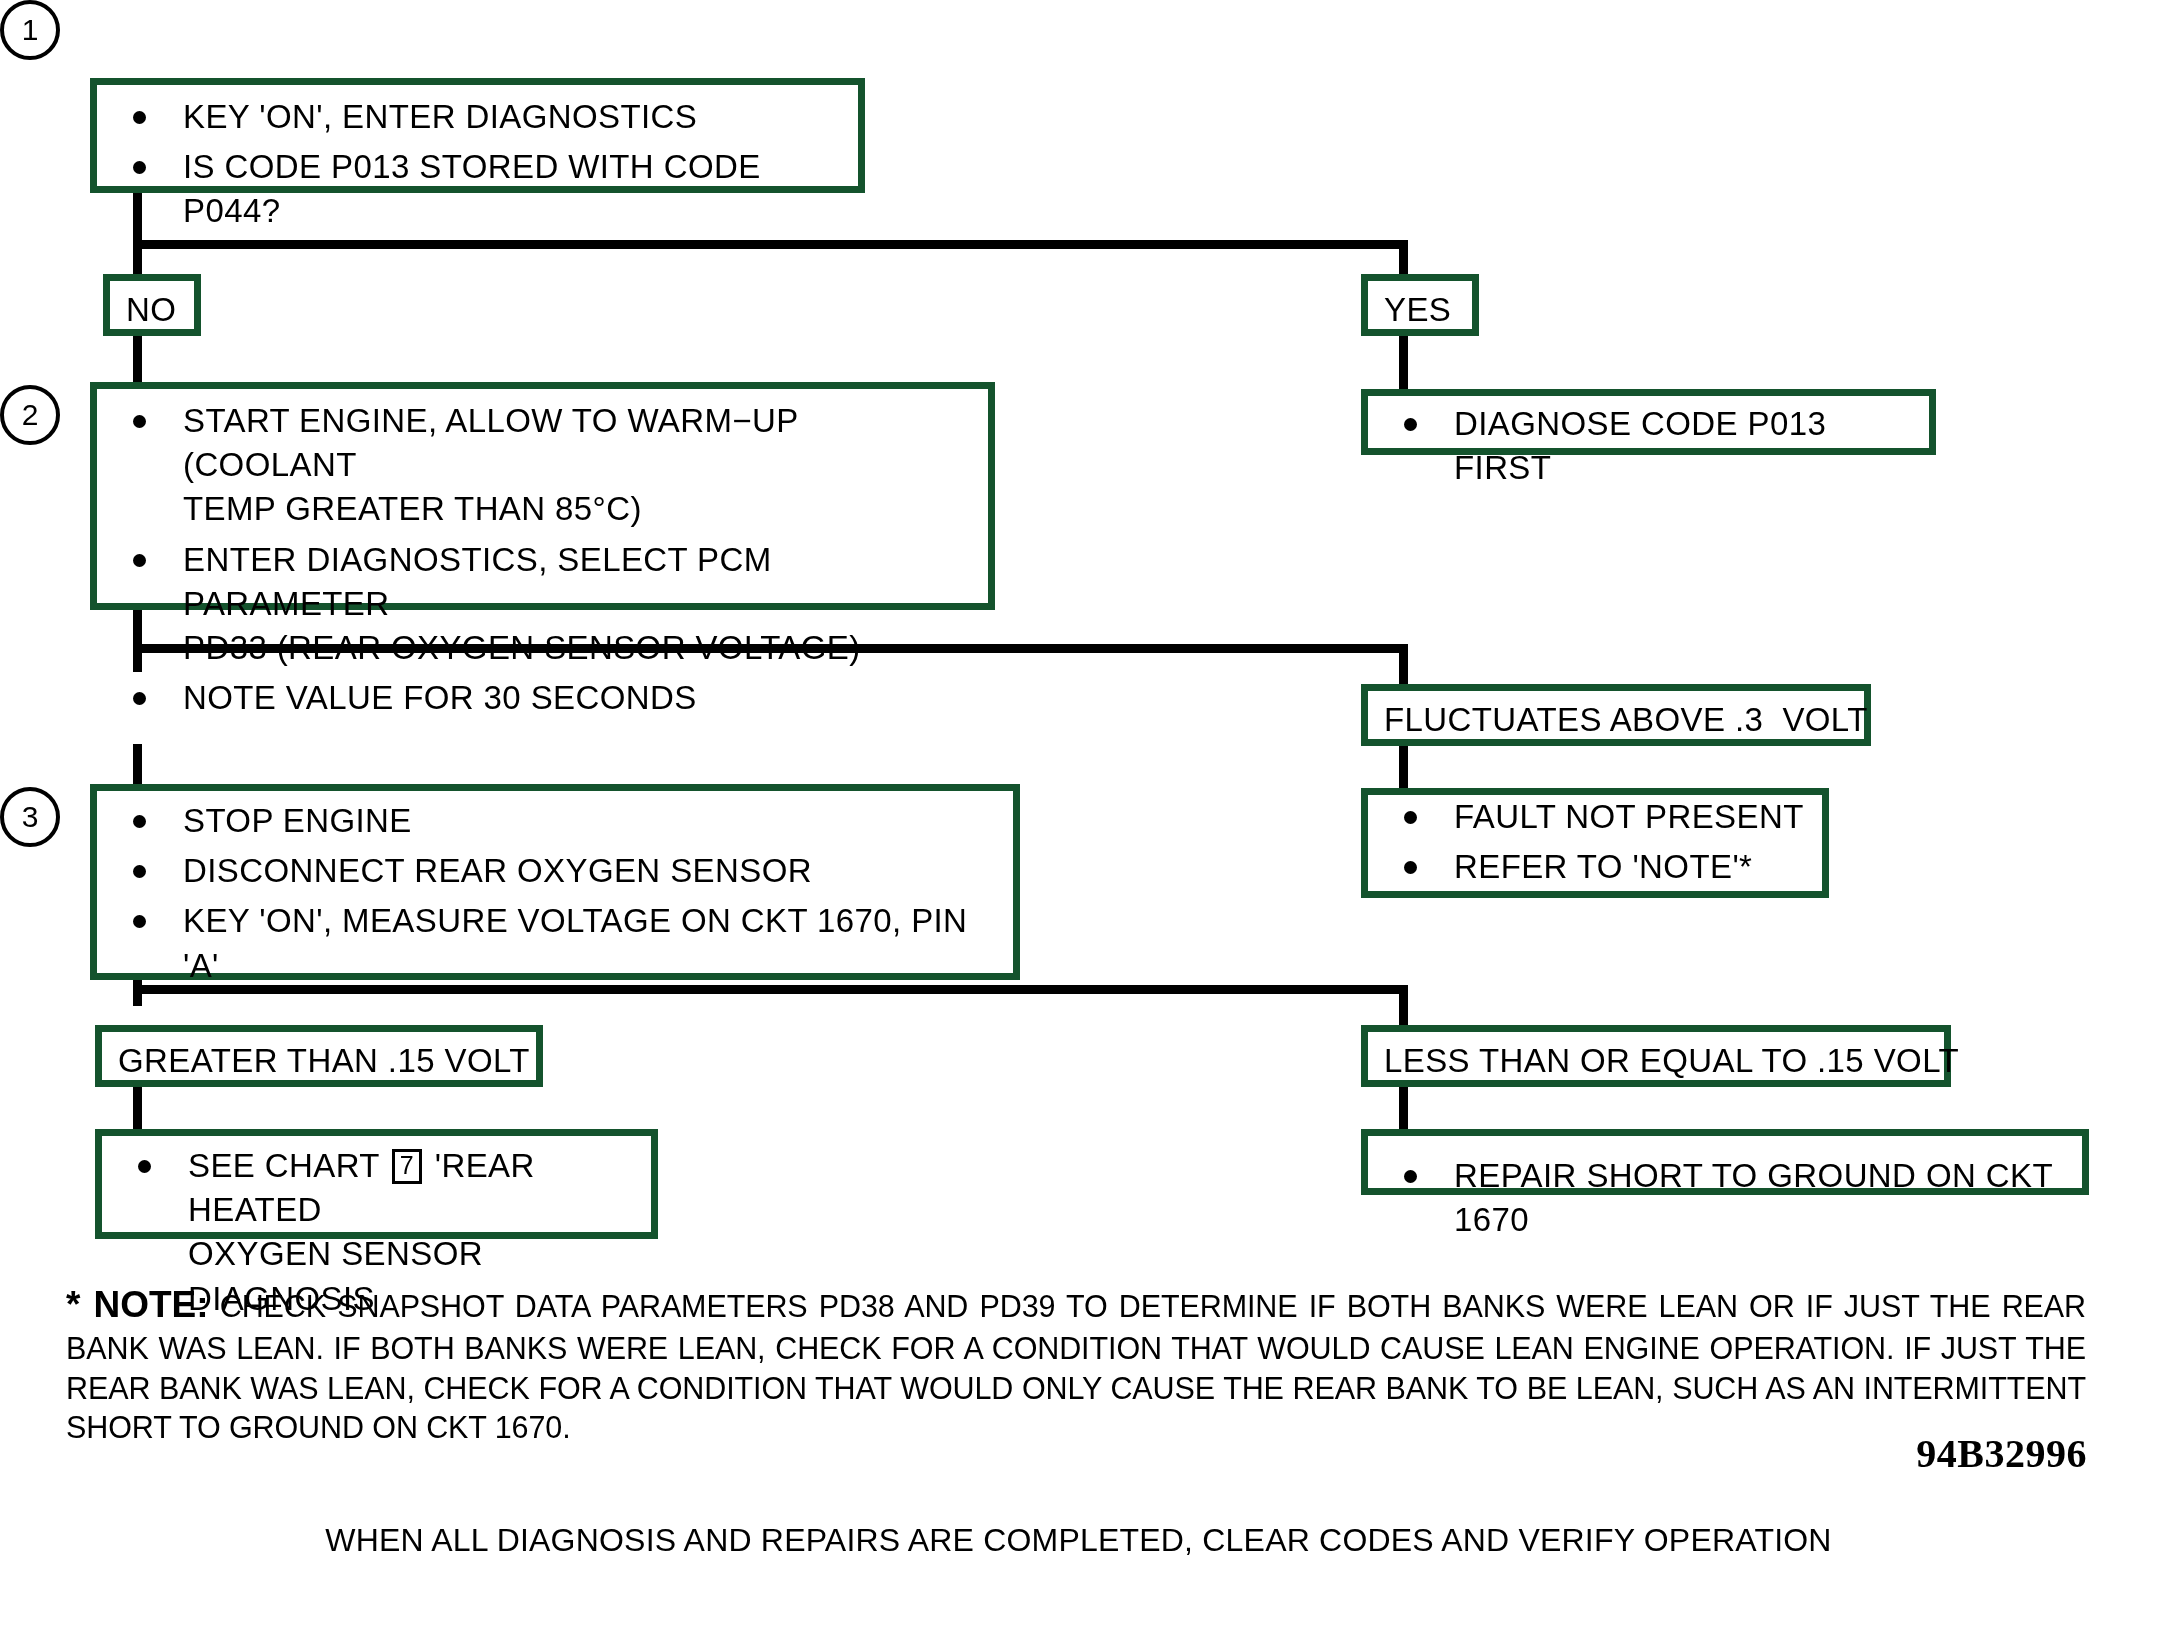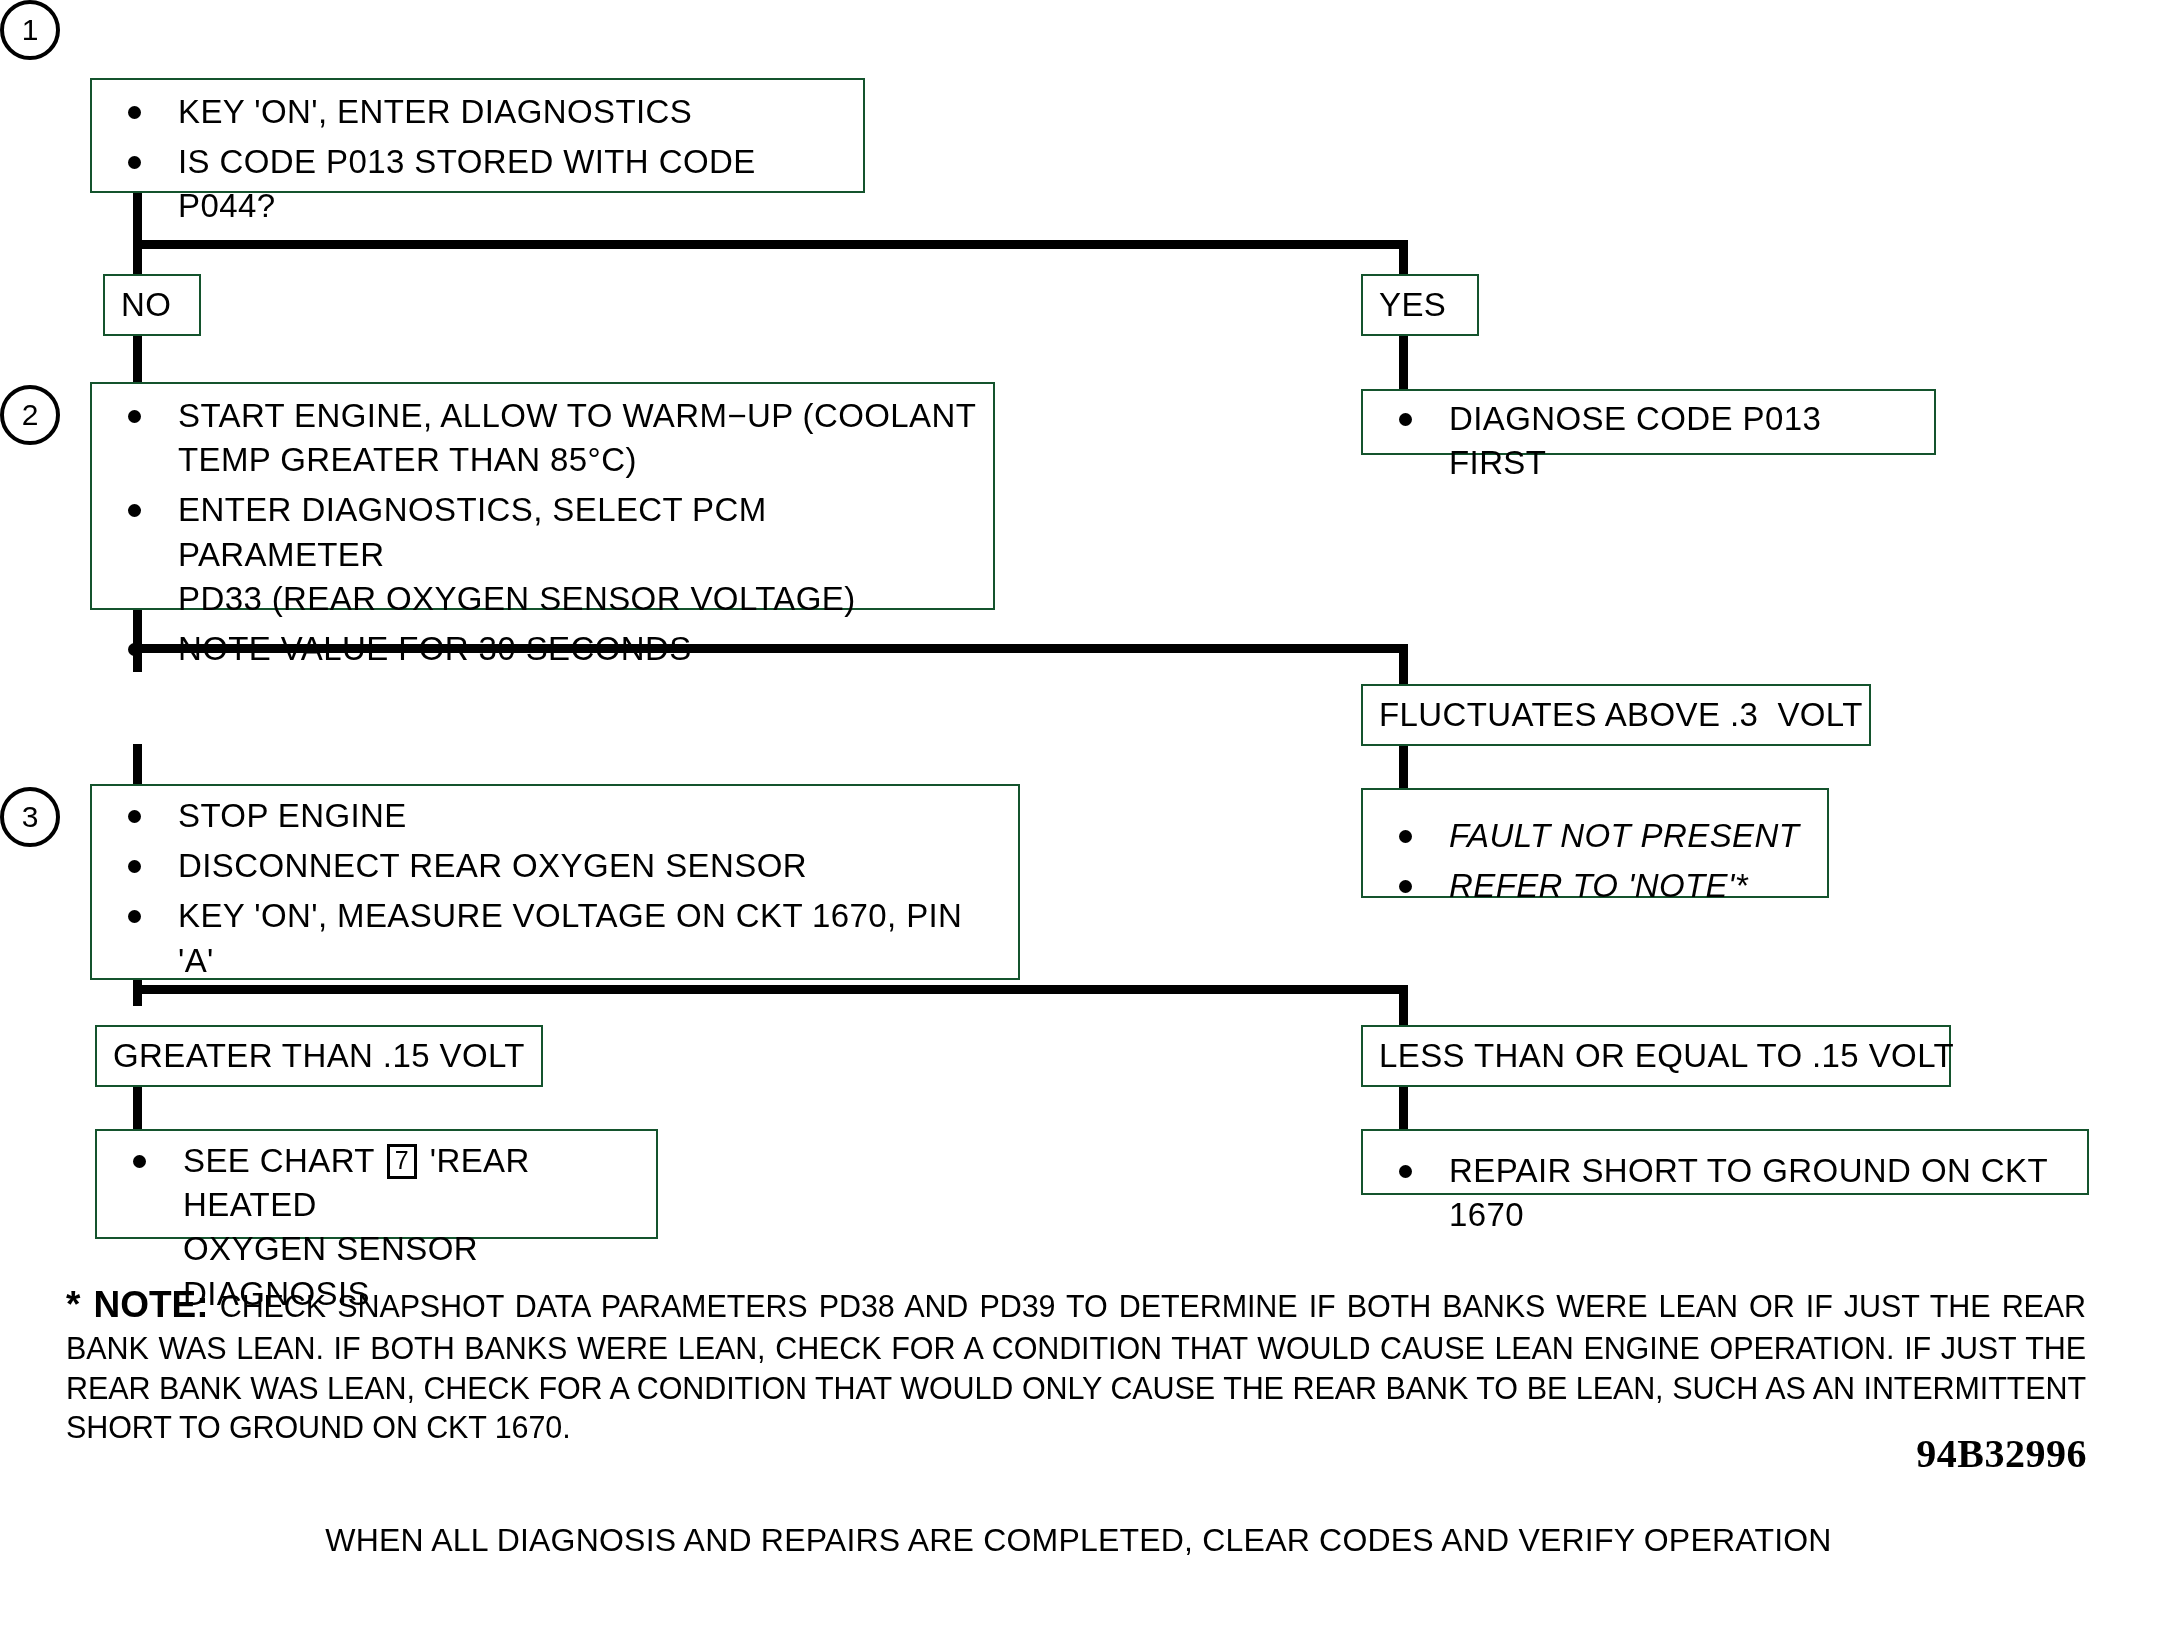--- a/index.html
+++ b/index.html
@@ -16,21 +16,21 @@
     width: 2157px;
     height: 1647px;
     background: #ffffff;
     overflow: hidden;
   }
 
   
   .box {
     position: absolute;
     box-sizing: border-box;
-    border: 2px solid #14532d;
+    border: 7px solid #14532d;
     background: #fff;
     z-index: 3;
   }
   .box-inner {
     padding: 10px 14px 12px 14px;
   }
 
   
   ul.bullets {
     list-style: none;
@@ -229,21 +229,21 @@
     </div>
   </div>
 
   <div class="box label-box" style="left:1361px; top:684px; width:510px; height:62px;">
     <div class="box-inner">
       <div class="label-text">FLUCTUATES ABOVE .3  VOLT</div>
     </div>
   </div>
 
   <div class="box" style="left:1361px; top:788px; width:468px; height:110px;">
-    <div class="box-inner" style="padding-top:24px;font-style:italic;">
+    <div class="box-inner" style="padding-top:0;">
       <ul class="bullets">
         <li>FAULT NOT  PRESENT</li>
         <li>REFER TO 'NOTE'*</li>
       </ul>
     </div>
   </div>
 
   <div class="step-circle" style="top:787px;">
     <span>3</span>
   </div>

